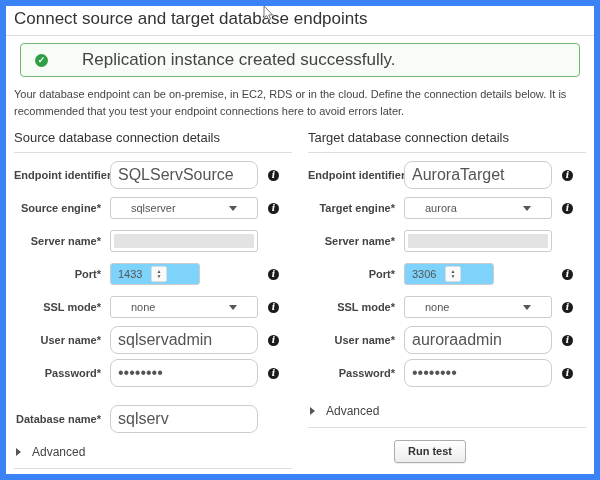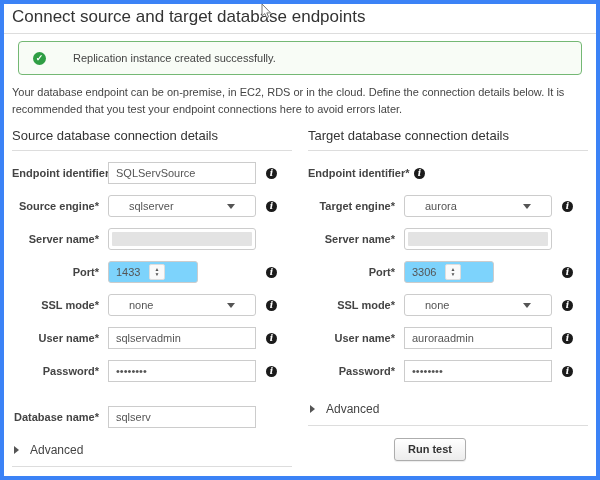--- a/index.html
+++ b/index.html
@@ -1,54 +1,54 @@
 <!DOCTYPE html>
 <html><head>
 <meta charset="utf-8">
 <style>
   * { margin:0; padding:0; box-sizing:border-box; }
   body { background:#fff; font-family:"Liberation Sans", sans-serif; }
   .page {
     position:relative; width:600px; height:480px;
-    border:4px solid #3b82f6; background:#fff; overflow:hidden;
+    border:6px solid #3b82f6; background:#fff; overflow:hidden;
   }
   .page-title {
     font-size:17px; font-weight:400; color:#333;
     padding:3px 8px 6px 8px; border-bottom:1px solid #ddd;
   }
   .banner {
     margin:7px 14px 0 14px; height:34px;
     border:1px solid #74b874; background:#f8fcf6; border-radius:4px;
     display:flex; align-items:center;
   }
   .check-icon {
     margin-left:14px; width:13px; height:13px; border-radius:50%;
     background:#2f9e44; color:#fff; font-size:9px; font-weight:bold;
     display:flex; align-items:center; justify-content:center; flex-shrink:0;
   }
-  .banner-text { margin-left:27px; font-size:11px; color:#444; }
+  .banner-text { margin-left:34px; font-size:17px; color:#444; }
   .description {
     margin:9px 8px 0 8px; font-size:11px; color:#444; line-height:1.55;
     max-width:578px;
   }
   .columns { display:flex; gap:16px; margin:2px 8px 0 8px; }
   .col { flex:1; min-width:0; }
   .col-heading {
     font-size:13px; font-weight:400; color:#333;
     padding:8px 0 7px 0; border-bottom:1px solid #ddd;
   }
   .frow { display:flex; align-items:center; margin-top:11px; height:22px; }
   .flabel {
     width:96px; flex-shrink:0; text-align:right; padding-right:9px;
     font-size:11px; font-weight:bold; color:#444; white-space:nowrap;
   }
   .fcontrol { width:148px; flex-shrink:0; display:flex; align-items:center; }
   .tinput {
-    width:100%; height:22px; border:1px solid #ccc; border-radius:0;
-    font-family:"Liberation Sans", sans-serif; font-size:11px; color:#555;
+    width:100%; height:28px; border:1px solid #ccc; border-radius:8px;
+    font-family:"Liberation Sans", sans-serif; font-size:16px; color:#555;
     padding:0 7px; background:#fff; outline:none;
   }
   .redactbox {
     width:100%; height:22px; border:1px solid #ccc; border-radius:3px;
     background:#fff; display:flex; align-items:center; padding:0 3px;
   }
   .redact-fill { flex:1; height:14px; background:#e3e3e3; border-radius:1px; }
   .selectbox {
     width:100%; height:22px; border:1px solid #ccc; border-radius:3px;
     background:#fff; display:flex; align-items:center; padding:0 20px; cursor:default;
@@ -204,20 +204,23 @@
       <div class="btn-wrap">
         <button class="runtest">Run test</button>
       </div>
     </div>
 
     <div class="col">
       <div class="col-heading">Target database connection details</div>
 
       <div class="frow">
         <div class="flabel">Endpoint identifier*</div>
+        <div class="fcontrol">
+          <input class="tinput" type="text" value="AuroraTarget" style="">
+        </div>
         <div class="info-icon">i</div>
       </div>
 
       <div class="frow">
         <div class="flabel">Target engine*</div>
         <div class="fcontrol">
           <div class="selectbox">
             <span class="sval">aurora</span>
             <span class="caret-down"></span>
           </div>

